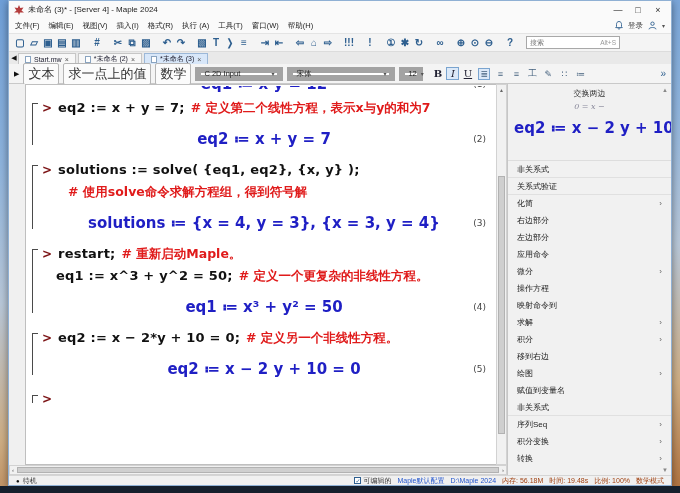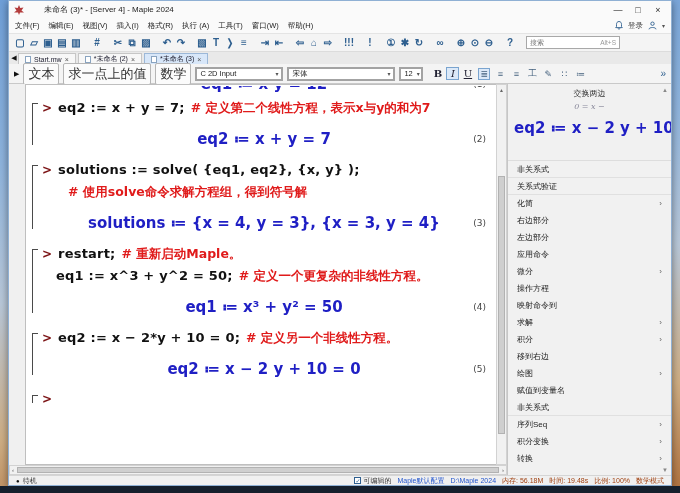--- a/index.html
+++ b/index.html
@@ -4,21 +4,21 @@
 <style>
   * { margin:0; padding:0; box-sizing:border-box; }
   html,body { width:680px; height:493px; font-family:"Liberation Sans", sans-serif; }
   .desktop { position:relative; width:680px; height:493px; overflow:hidden;
     background:linear-gradient(175deg,#6f9fd8 0%,#8fb4dd 30%,#b9c8d9 55%,#cfae84 80%,#b0713d 100%); }
   .taskstrip { position:absolute; left:0; right:0; bottom:0; height:7px; background:#151f2c; }
   .window { position:absolute; left:8px; top:0; width:664px; height:486px; background:#f0f0f0;
     border:1px solid #8fb0d4; box-shadow:0 2px 8px rgba(0,0,0,.45); display:flex; flex-direction:column; }
 
   
-  .titlebar { height:17px; background:#fafafa; display:flex; align-items:center; padding:0 3px 0 5px; gap:20px; flex:0 0 auto; }
+  .titlebar { height:17px; background:#fafafa; display:flex; align-items:center; padding:0 3px 0 5px; gap:4px; flex:0 0 auto; }
   .title { font-size:8px; color:#222; white-space:nowrap; }
   .wincontrols { margin-left:auto; display:flex; }
   .winbtn { width:20px; height:14px; display:flex; align-items:center; justify-content:center; font-size:9px; color:#333; }
 
   
   .menurow { height:15px; background:#fafafa; display:flex; align-items:center; padding:0 6px; flex:0 0 auto; }
   .menus { display:flex; gap:9px; }
   .menu-item { font-size:7.5px; color:#222; white-space:nowrap; }
   .account { margin-left:auto; display:flex; align-items:center; gap:5px; }
   .login { font-size:7.5px; color:#444; }
@@ -42,21 +42,21 @@
     background:#f7f7f7; border:1px solid #c6c6c6; border-bottom:none; font-size:7px; color:#223; white-space:nowrap; }
   .tab.active { background:#d8e7f9; border-color:#9cb8d8; }
   .tabdoc { width:6px; height:7px; border:1px solid #8aa4c0; background:#fff; }
   .tabx { font-size:7px; color:#555; }
 
   
   .formatbar { height:20px; background:#f4f4f4; border-bottom:1px solid #c9c9c9; display:flex; align-items:center;
     gap:4px; padding:0 5px; flex:0 0 auto; }
   .fmtarrow { font-size:7px; color:#111; }
   .fmtbtn { border:1px solid #b5b5b5; background:#fbfbfb; border-radius:2px; font-size:13px; color:#333; padding:1px 4px; white-space:nowrap; }
-  .fmtsel { border:2px solid #a3a3a3; background:#fff; height:14px; display:flex; align-items:center;
+  .fmtsel { border:6px solid #a3a3a3; background:#fff; height:14px; display:flex; align-items:center;
     justify-content:space-between; padding:0 3px; font-size:7.5px; color:#222; }
   .fmtsel .arr { font-size:6px; color:#555; margin-left:4px; }
   .sel-style { width:88px; } .sel-font { width:108px; } .sel-size { width:24px; }
   .biu { display:flex; align-items:center; gap:2px; margin-left:4px; }
   .biu span { font-family:"DejaVu Serif", serif; font-size:10px; color:#223; width:13px; text-align:center; }
   .b-bold { font-weight:bold; }
   .b-italic { font-style:italic; border:1px solid #7aa4cf; background:#dce9f8; }
   .b-under { text-decoration:underline; }
   .fmticon { font-size:9px; color:#44617e; min-width:12px; text-align:center; }
   .fmticon.boxed { border:1px solid #7aa4cf; background:#dce9f8; }

